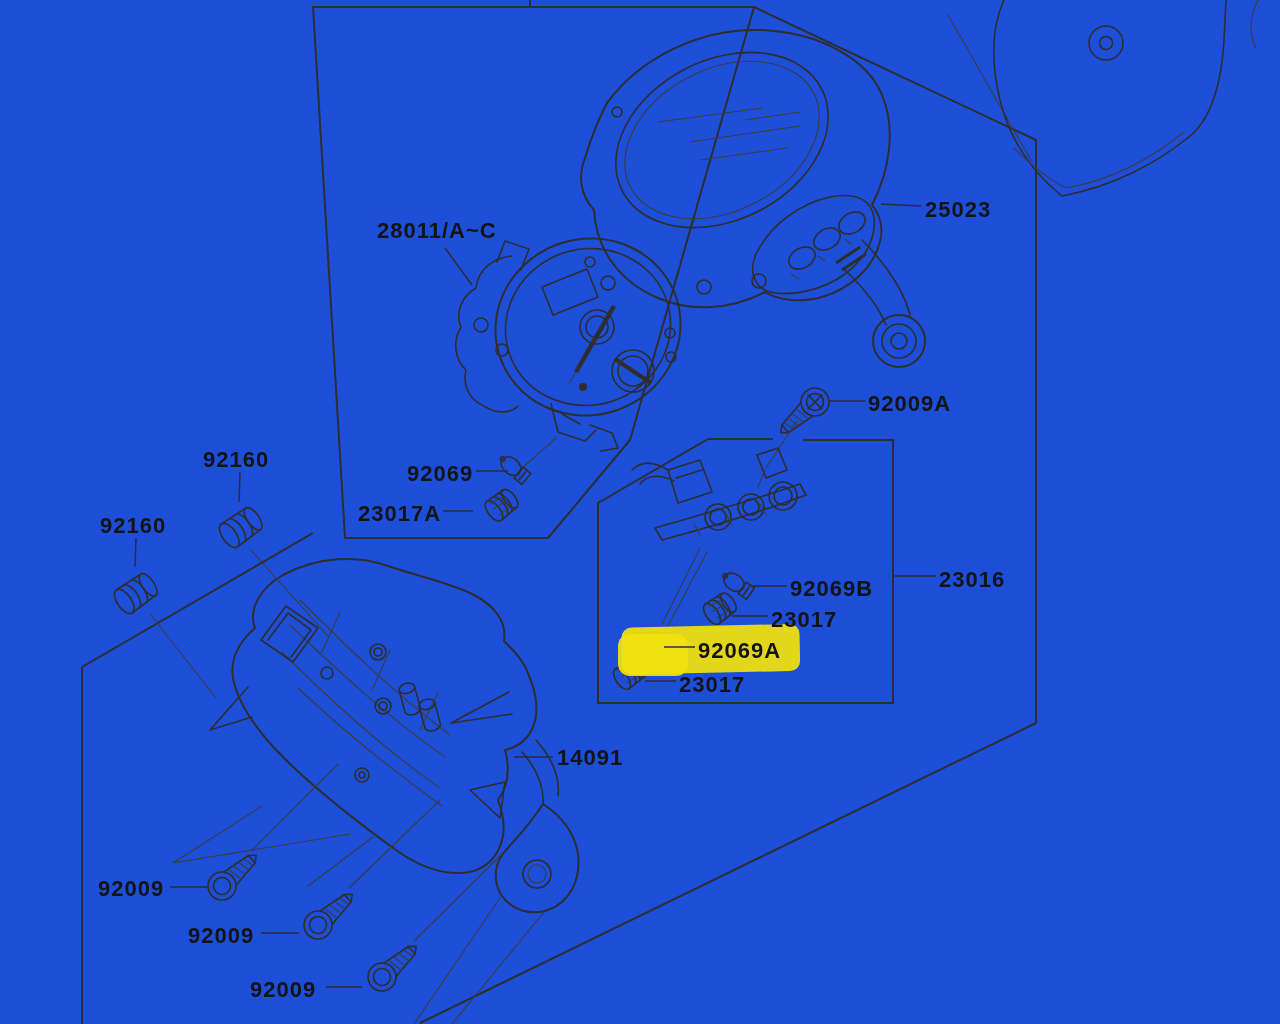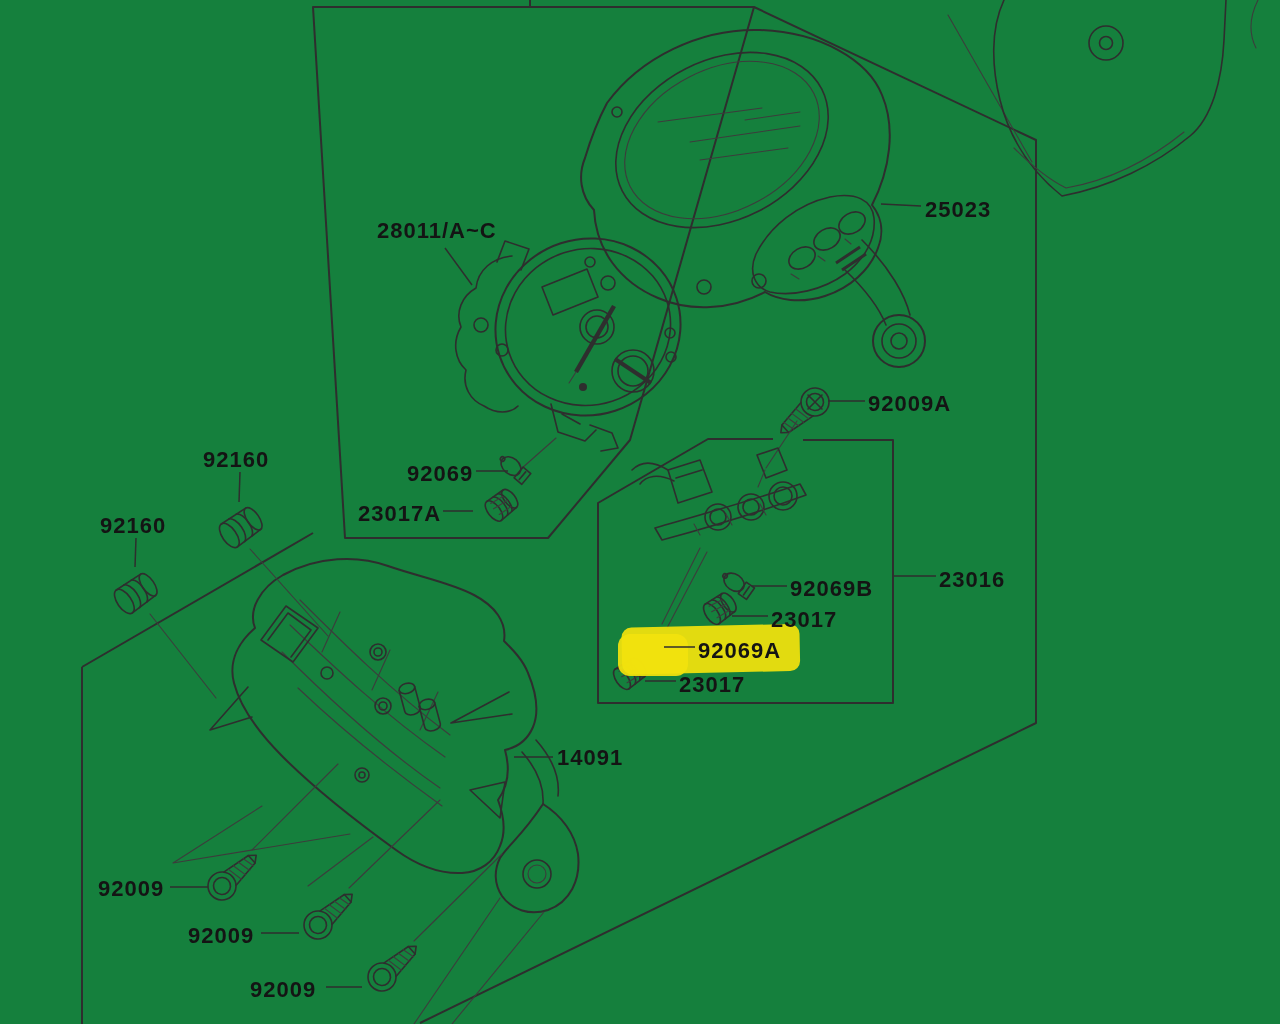--- a/index.html
+++ b/index.html
@@ -1,17 +1,17 @@
 <!DOCTYPE html>
 <html><head>
 <meta charset="utf-8">
 <style>
   html,body{margin:0;padding:0;}
   body{width:1280px;height:1024px;overflow:hidden;background:#e9e9e7;}
-  .stage{position:relative;width:1280px;height:1024px;background:#15803d;}
+  .stage{position:relative;width:1280px;height:1024px;background:#1d4ed8;}
   svg{display:block;}
   .lbl{font-family:"Liberation Sans","DejaVu Sans",sans-serif;font-weight:700;font-size:22px;letter-spacing:1px;fill:#141414;}
   .ln  {stroke:#2e2e2e;stroke-width:1.6;fill:none;stroke-linecap:round;stroke-linejoin:round;}
   .ln2 {stroke:#2e2e2e;stroke-width:2;fill:none;stroke-linejoin:round;}
   .thin{stroke:#3c3c3c;stroke-width:1.1;fill:none;stroke-linecap:round;}
   .lead{stroke:#2e2e2e;stroke-width:1.5;fill:none;}
   .fillg{fill:#2e2e2e;}
 </style>
 </head>
 <body>

